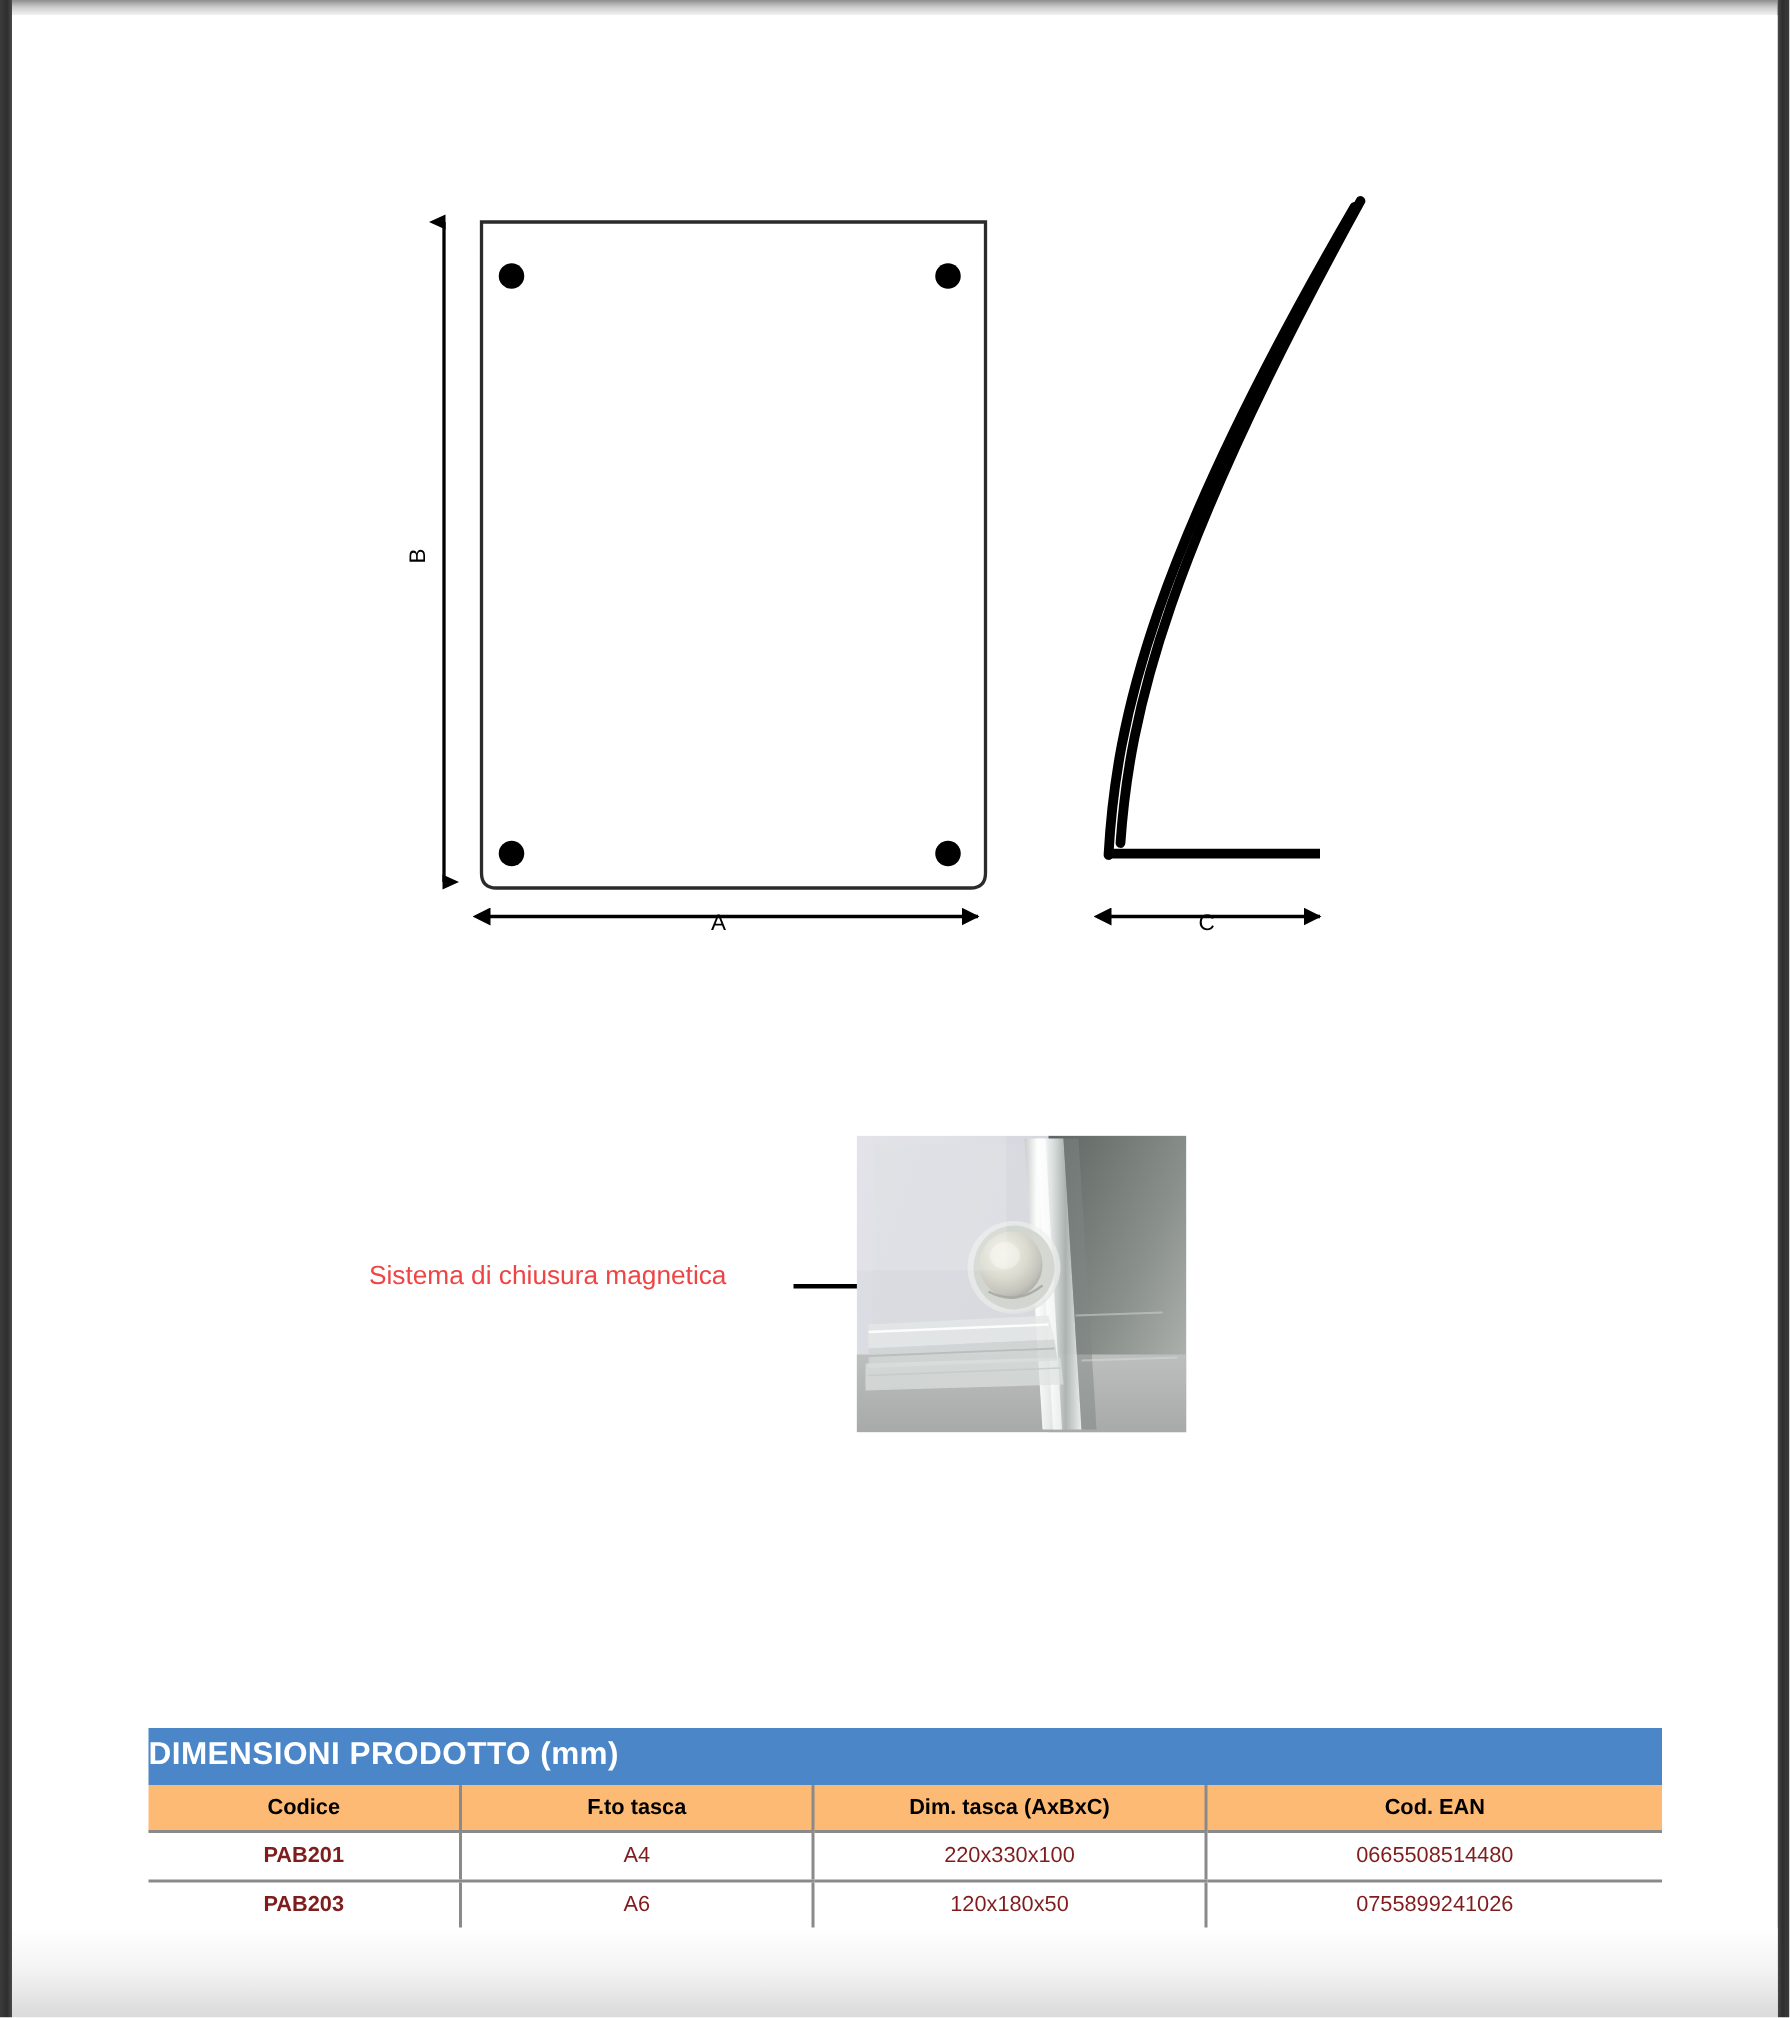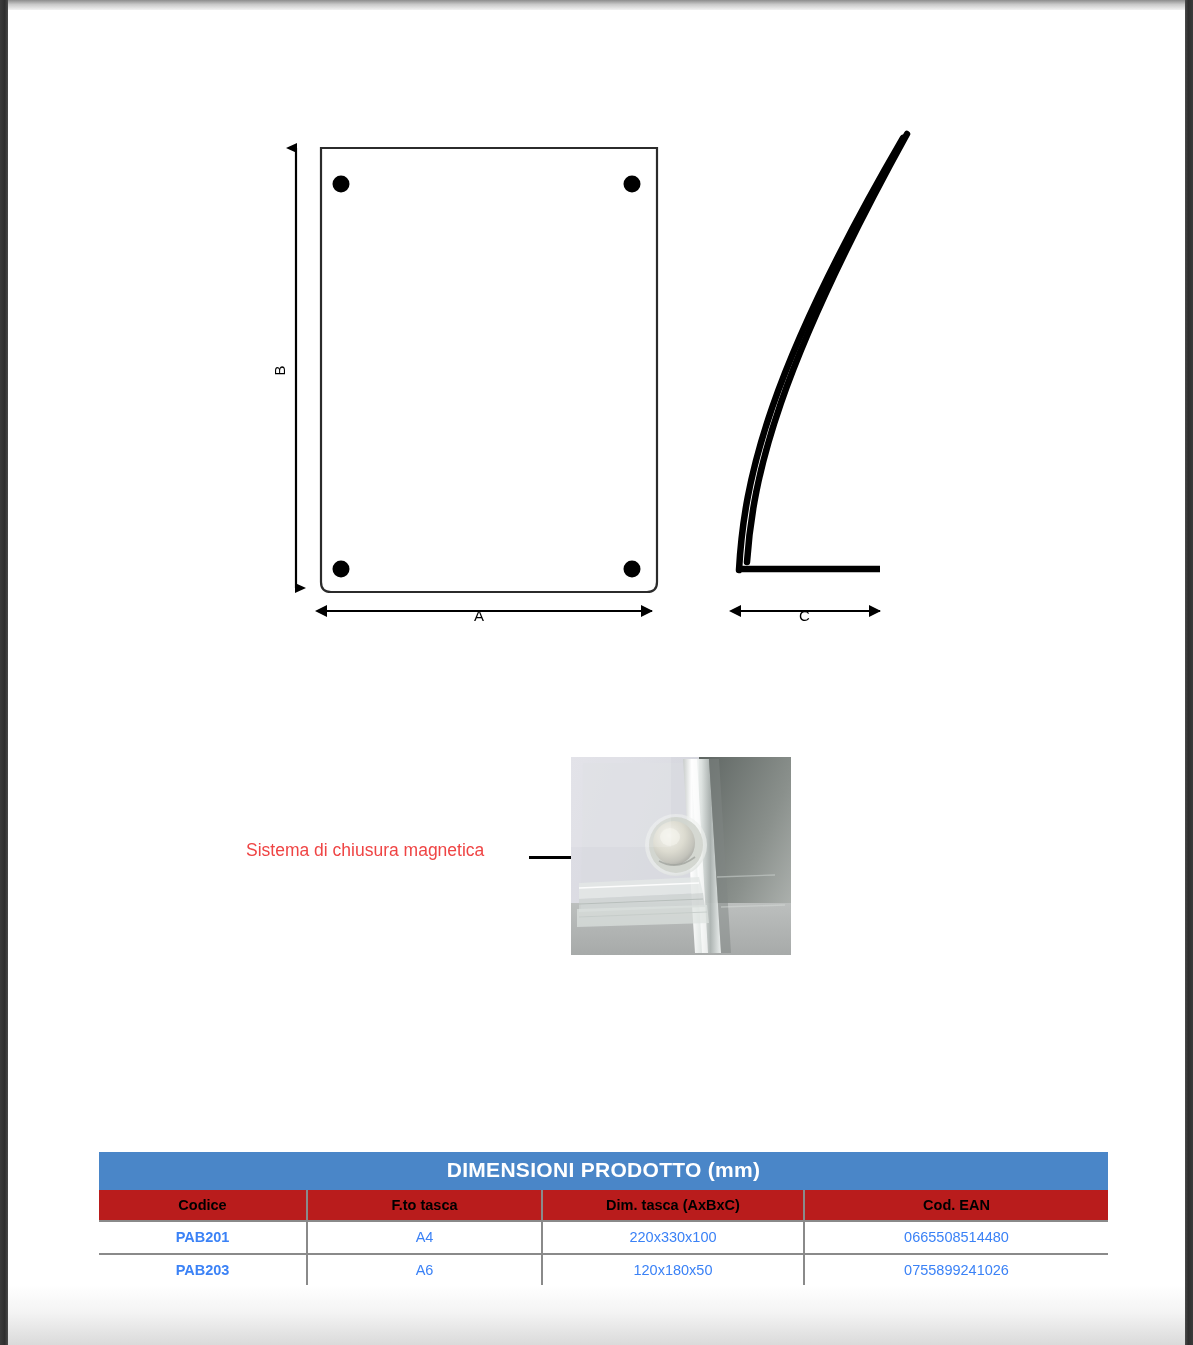--- a/index.html
+++ b/index.html
@@ -95,40 +95,39 @@
   #dim-table col.c1 { width: 208px; }
   #dim-table col.c2 { width: 235px; }
   #dim-table col.c3 { width: 262px; }
   #dim-table col.c4 { width: 304px; }
 
   #dim-table .title-bar td {
     background: #4a86c8;
     color: #ffffff;
     font-weight: bold;
     font-size: 21px;
-    text-align: center;
     letter-spacing: .3px;
-    padding: 6px 16px 8px;
+    padding: 6px 0 8px;
     border: none;
   }
   #dim-table thead.col-heads th {
     font-size: 14.5px;
     font-weight: bold;
     color: #000;
     text-align: center;
     padding: 7px 0 7px;
     border-left: 2px solid #8a8a8a;
     border-bottom: 2px solid #8a8a8a;
-    background: #b91c1c;
+    background: #fdba74;
   }
   #dim-table thead.col-heads th:first-child { border-left: none; }
 
   #dim-table tbody td {
     font-size: 14.5px;
-    color: #3b82f6;
+    color: #7f1d1d;
     text-align: center;
     padding: 7px 0 8px;
     border-left: 2px solid #8a8a8a;
     border-bottom: 2px solid #8a8a8a;
     background: #ffffff;
   }
   #dim-table tbody td:first-child { border-left: none; font-weight: bold; }
   #dim-table tbody tr:last-child td { border-bottom: none; }
 </style>
 </head>

